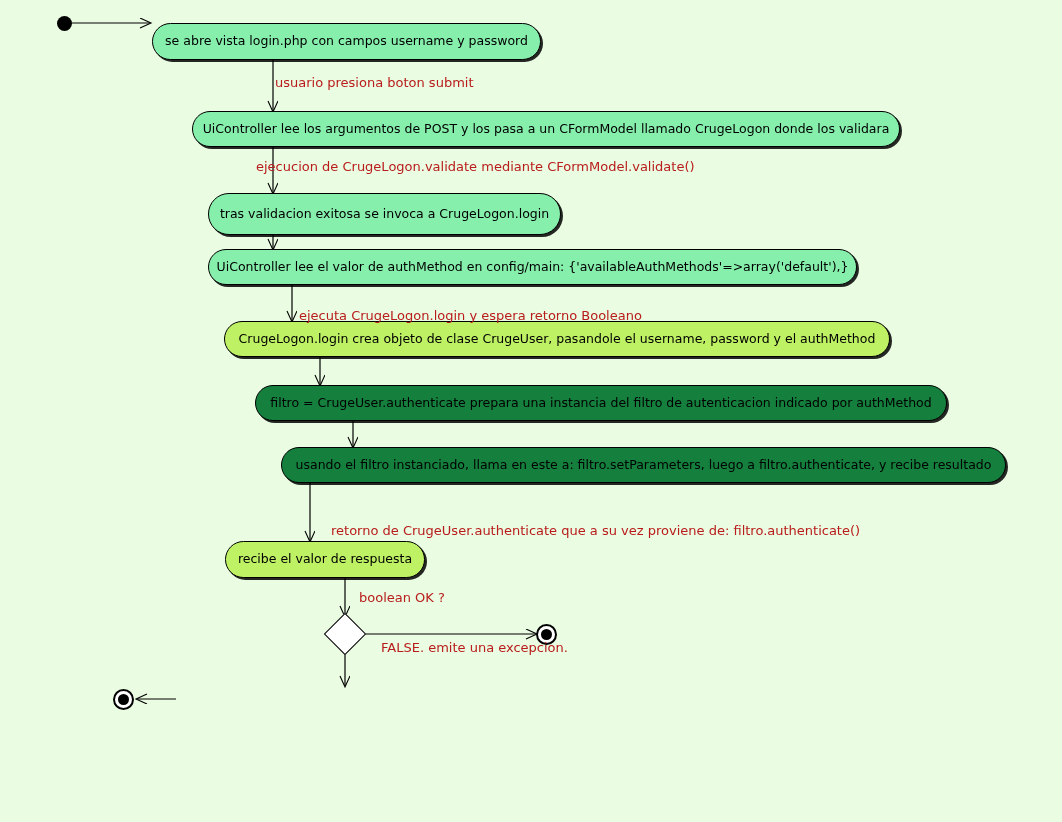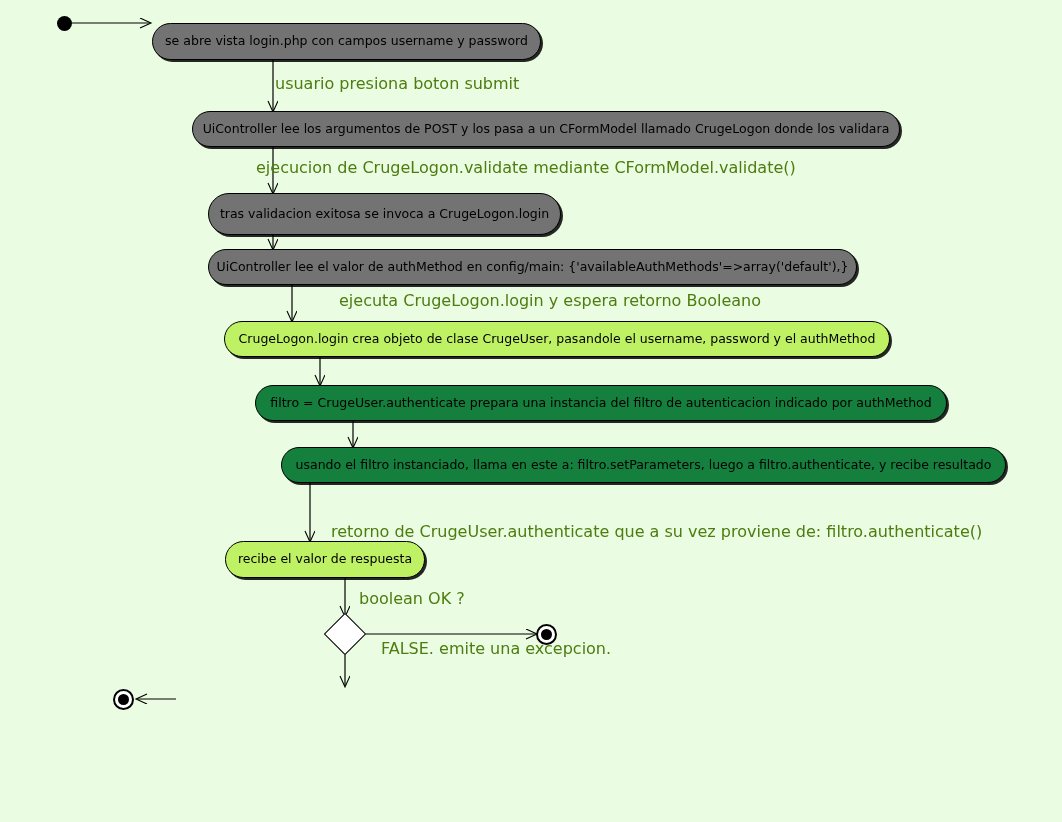--- a/index.html
+++ b/index.html
@@ -31,21 +31,21 @@
     line-height: 1;
     display: flex;
     align-items: center;
     justify-content: center;
     white-space: nowrap;
     box-shadow: 2px 2px 0 rgba(0,0,0,0.85);
     padding: 0 14px;
   }
   .node.pink  { background: #bef264; }
   .node.cyan  { background: #15803d; }
-  .node.white { background: #737373; }
+  .node.white { background: #86efac; }
 
   
   .start-node {
     position: absolute;
     width: 15px;
     height: 15px;
     border-radius: 50%;
     background: #000000;
   }
   
@@ -74,23 +74,23 @@
     width: 30px;
     height: 30px;
     background: #ffffff;
     border: 1px solid #000000;
     box-sizing: border-box;
     transform: rotate(45deg);
   }
   
   .edge-label {
     position: absolute;
-    font-size: 16px;
+    font-size: 13px;
     line-height: 1;
-    color: #4d7c0f;
+    color: #b91c1c;
     white-space: nowrap;
   }
   
   #edges {
     position: absolute;
     left: 0;
     top: 0;
     width: 1062px;
     height: 822px;
   }
@@ -171,21 +171,21 @@
   <div class="decision" style="left:330px; top:619px;"></div>
 
 
   <div class="end-node" style="left:536px; top:624px;"></div>
   <div class="end-node" style="left:113px; top:689px;"></div>
 
   <div class="edge-label" style="left:275px; top:76px;">usuario presiona boton submit</div>
 
   <div class="edge-label" style="left:256px; top:160px;">ejecucion de CrugeLogon.validate mediante CFormModel.validate()</div>
 
-  <div class="edge-label" style="left:299px; top:293px;margin-left:40px;">ejecuta CrugeLogon.login y espera retorno Booleano</div>
+  <div class="edge-label" style="left:299px; top:309px;">ejecuta CrugeLogon.login y espera retorno Booleano</div>
 
   <div class="edge-label" style="left:331px; top:524px;">retorno de CrugeUser.authenticate que a su vez proviene de: filtro.authenticate()</div>
 
   <div class="edge-label" style="left:359px; top:591px;">boolean OK ?</div>
 
   <div class="edge-label" style="left:381px; top:641px;">FALSE. emite una excepcion.</div>
 
 </div>
 
 </body></html>

